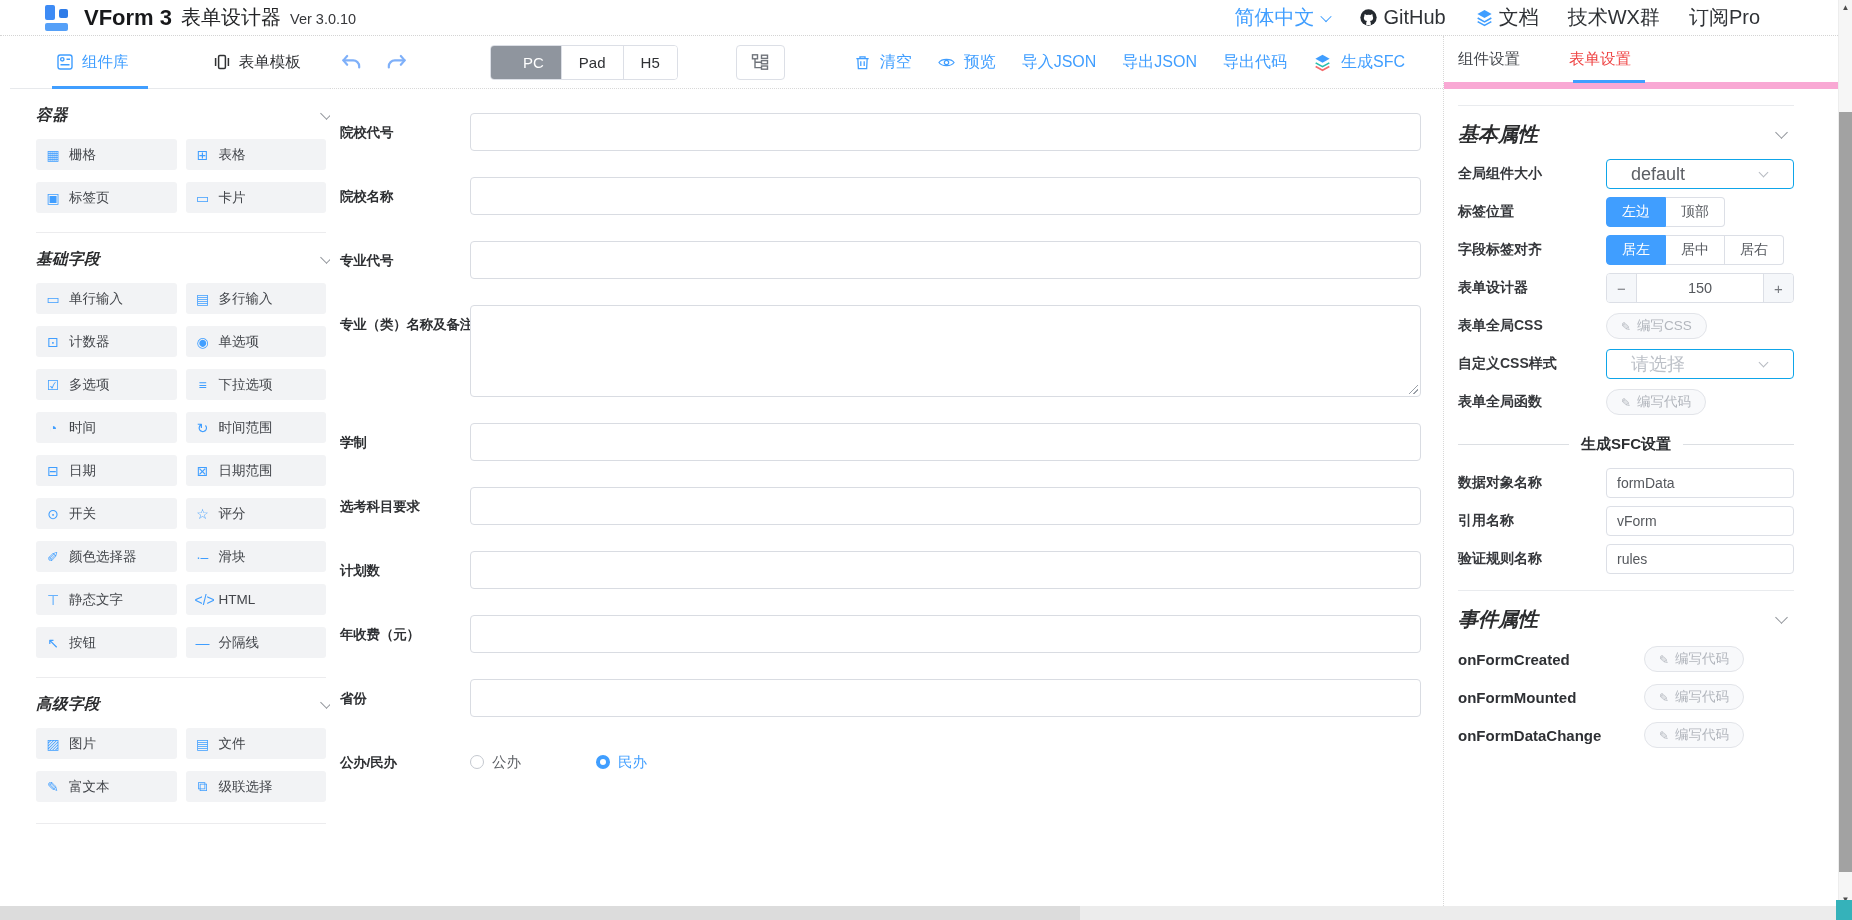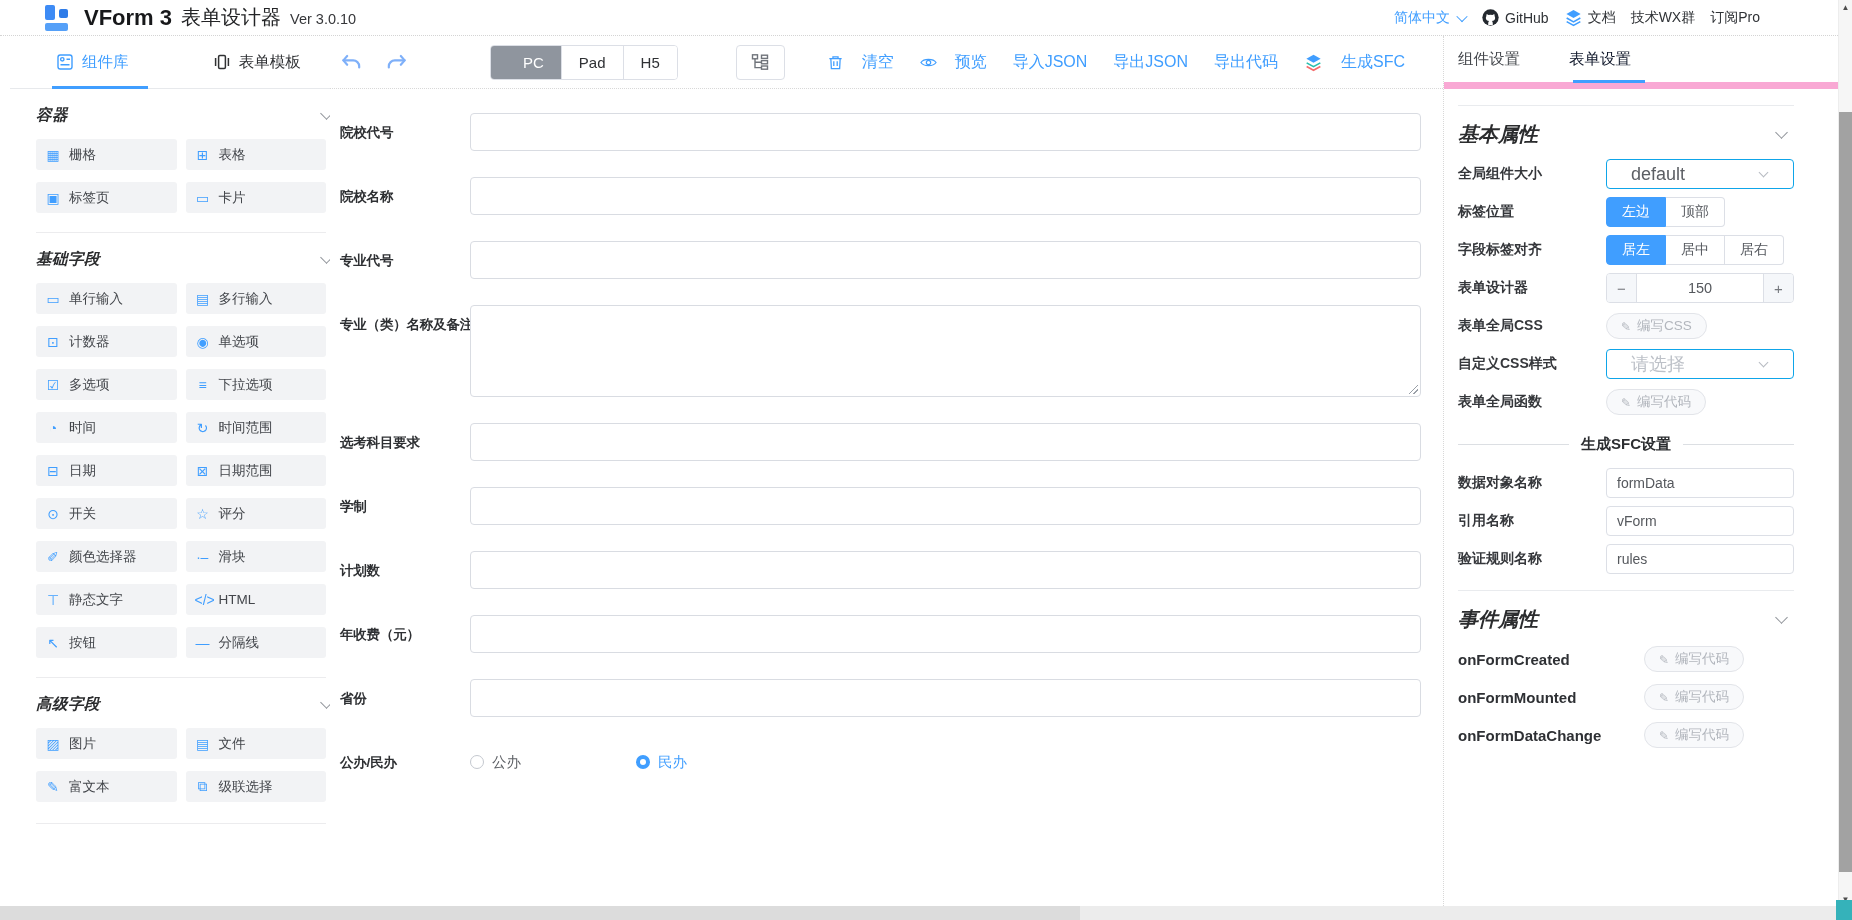--- a/index.html
+++ b/index.html
@@ -11,21 +11,21 @@
   .header { position:absolute; left:0; top:0; width:1852px; height:36px;
     border-bottom:1px dotted #d4d4d4; display:flex; align-items:center; padding:0 92px 0 45px; background:#fff; }
   .logo { width:26px; height:26px; position:relative; flex:none; }
   .logo i { position:absolute; display:block; border-radius:2px; }
   .logo .l1 { left:0; top:0; width:10px; height:15px; background:#3d8bf5; }
   .logo .l2 { left:14px; top:4px; width:9px; height:9px; background:#2f7ce8; }
   .logo .l3 { left:0; top:18px; width:23px; height:8px; background:#55a0f8; }
   .app-title { font-size:22px; font-weight:bold; color:#17181a; margin-left:13px; }
   .app-subtitle { font-size:20px; color:#232426; margin-left:9px; }
   .app-version { font-size:14.5px; color:#36373a; margin-left:9px; margin-top:3px; }
-  .hnav { margin-left:auto; display:flex; align-items:center; gap:15px; font-size:14px; }
+  .hnav { margin-left:auto; display:flex; align-items:center; gap:29px; font-size:20px; }
   .nav-item { display:flex; align-items:center; gap:5px; color:#2f3236; cursor:pointer; white-space:nowrap; }
   .nav-item.accent { color:#409EFF; }
   .nicon { display:inline-flex; width:19px; height:19px; }
   .nicon svg { width:100%; height:100%; }
   .nchev { width:8px; height:8px; border-right:1.6px solid #409EFF; border-bottom:1.6px solid #409EFF;
     transform:rotate(45deg) translate(-1px,-1px); margin-left:3px; }
 
   
   .sidebar { position:absolute; left:10px; top:36px; width:330px; bottom:14px;
     border-right:1px dashed #d8d8d8; background:#fff; overflow:hidden; }
@@ -56,48 +56,48 @@
   .icon-btn svg { width:24px; height:24px; }
   .undo { margin-left:6px; } .redo { margin-left:16px; }
   .device-tabs { margin-left:78px; display:flex; border:1px solid #dcdfe6; border-radius:4px; overflow:hidden; height:35px; }
   .dev { padding:0 17px; line-height:33px; font-size:15px; background:#fff; color:#2f3134;
     border-left:1px solid #dcdfe6; cursor:pointer; }
   .dev:first-child { border-left:none;padding-left:32px; }
   .dev.active { background:#8f959e; color:#fff; }
   .tree-btn { margin-left:58px; width:49px; height:35px; border:1px solid #dcdfe6; border-radius:4px;
     display:flex; align-items:center; justify-content:center; cursor:pointer; background:#fff; }
   .toolbar-actions { margin-left:auto; margin-right:38px; display:flex; align-items:center; gap:26px; }
-  .action { display:flex; align-items:center; gap:18px; color:#409EFF; font-size:16px; cursor:pointer; white-space:nowrap; }
+  .action { display:flex; align-items:center; gap:9px; color:#409EFF; font-size:16px; cursor:pointer; white-space:nowrap; }
   .aicon { display:inline-flex; width:17px; height:17px; }
   .aicon svg { width:100%; height:100%; }
   .aicon.big { width:19px; height:19px; }
 
   .canvas { position:absolute; left:0; right:0; top:54px; bottom:0; background:#fff; padding:23px 0 0 10px; overflow:hidden; }
   .frow { display:flex; margin-bottom:26px; align-items:flex-start; }
   .flabel { width:130px; flex:none; font-weight:bold; font-size:13.5px; color:#2e3033;
     padding-top:11px; white-space:nowrap; letter-spacing:-0.2px; }
   .ctl { width:951px; border:1px solid #d9dce2; border-radius:4px; background:#fff; }
   .cinput { height:38px; }
   .ctextarea { height:92px; position:relative; }
   .grip { position:absolute; right:2px; bottom:2px; width:10px; height:10px;
     background:linear-gradient(135deg,transparent 50%,#9aa0a8 50%,#9aa0a8 58%,transparent 58%,transparent 72%,#9aa0a8 72%,#9aa0a8 80%,transparent 80%); cursor:nwse-resize; }
-  .radios { display:flex; align-items:center; height:38px; gap:115px; }
+  .radios { display:flex; align-items:center; height:38px; gap:75px; }
   .radio { display:flex; align-items:center; gap:8px; cursor:pointer; }
   .rdot { width:14px; height:14px; border-radius:50%; border:1px solid #c4c8cf; background:#fff; }
   .rdot.on { border:4px solid #409EFF; }
   .rlab { font-size:14.5px; color:#5c5f64; }
   .rlab.on { color:#409EFF; }
 
   
   .settings { position:absolute; left:1443px; top:36px; width:395px; bottom:14px;
     border-left:1px dotted #d8d8d8; background:#fff; overflow:hidden; }
   .stabs { height:53px; display:flex; align-items:center; gap:49px; padding-left:14px;
     border-bottom:7px solid #f9a8d4; position:relative; font-size:15.5px; }
   .stab { color:#45484d; cursor:pointer; }
-  .stab.active { color:#0f172a; }
+  .stab.active { color:#ef4444; }
   .stab-underline { position:absolute; left:129px; bottom:-1px; width:72px; height:3px; background:#409EFF; }
   .panel-body { padding:0 44px 0 14px; }
   .phr { border-top:1px solid #e9ebee; margin-top:16px; }
   .psec { display:flex; align-items:center; height:30px; margin:13px 0 10px; }
   .psec .pst { font-style:italic; font-weight:bold; font-size:20px; color:#2b2c2e; }
   .prow { display:flex; align-items:center; margin-bottom:8px; min-height:30px; }
   .plabel { width:148px; flex:none; font-weight:bold; font-size:14px; color:#35373b; white-space:nowrap; }
   .prow.event .plabel { width:186px; font-size:15px; color:#2e3034; }
   .sel { width:205px; height:30px; border:1px solid #0ea5e9; border-radius:4px; display:flex;
     align-items:center; padding:0 24px; font-size:18px; color:#5c5f64; background:#fff; cursor:pointer; }
@@ -414,25 +414,25 @@
             <div class="flabel">专业代号</div>
             <div class="ctl cinput"></div>
           </div>
           <div class="frow">
             <div class="flabel">专业（类）名称及备注</div>
             <div class="ctl ctextarea">
               <span class="grip"></span>
             </div>
           </div>
           <div class="frow">
+            <div class="flabel">学制</div>
+            <div class="ctl cinput"></div>
+          </div>
+          <div class="frow">
             <div class="flabel">选考科目要求</div>
-            <div class="ctl cinput"></div>
-          </div>
-          <div class="frow">
-            <div class="flabel">学制</div>
             <div class="ctl cinput"></div>
           </div>
           <div class="frow">
             <div class="flabel">计划数</div>
             <div class="ctl cinput"></div>
           </div>
           <div class="frow">
             <div class="flabel">年收费（元）</div>
             <div class="ctl cinput"></div>
           </div>

